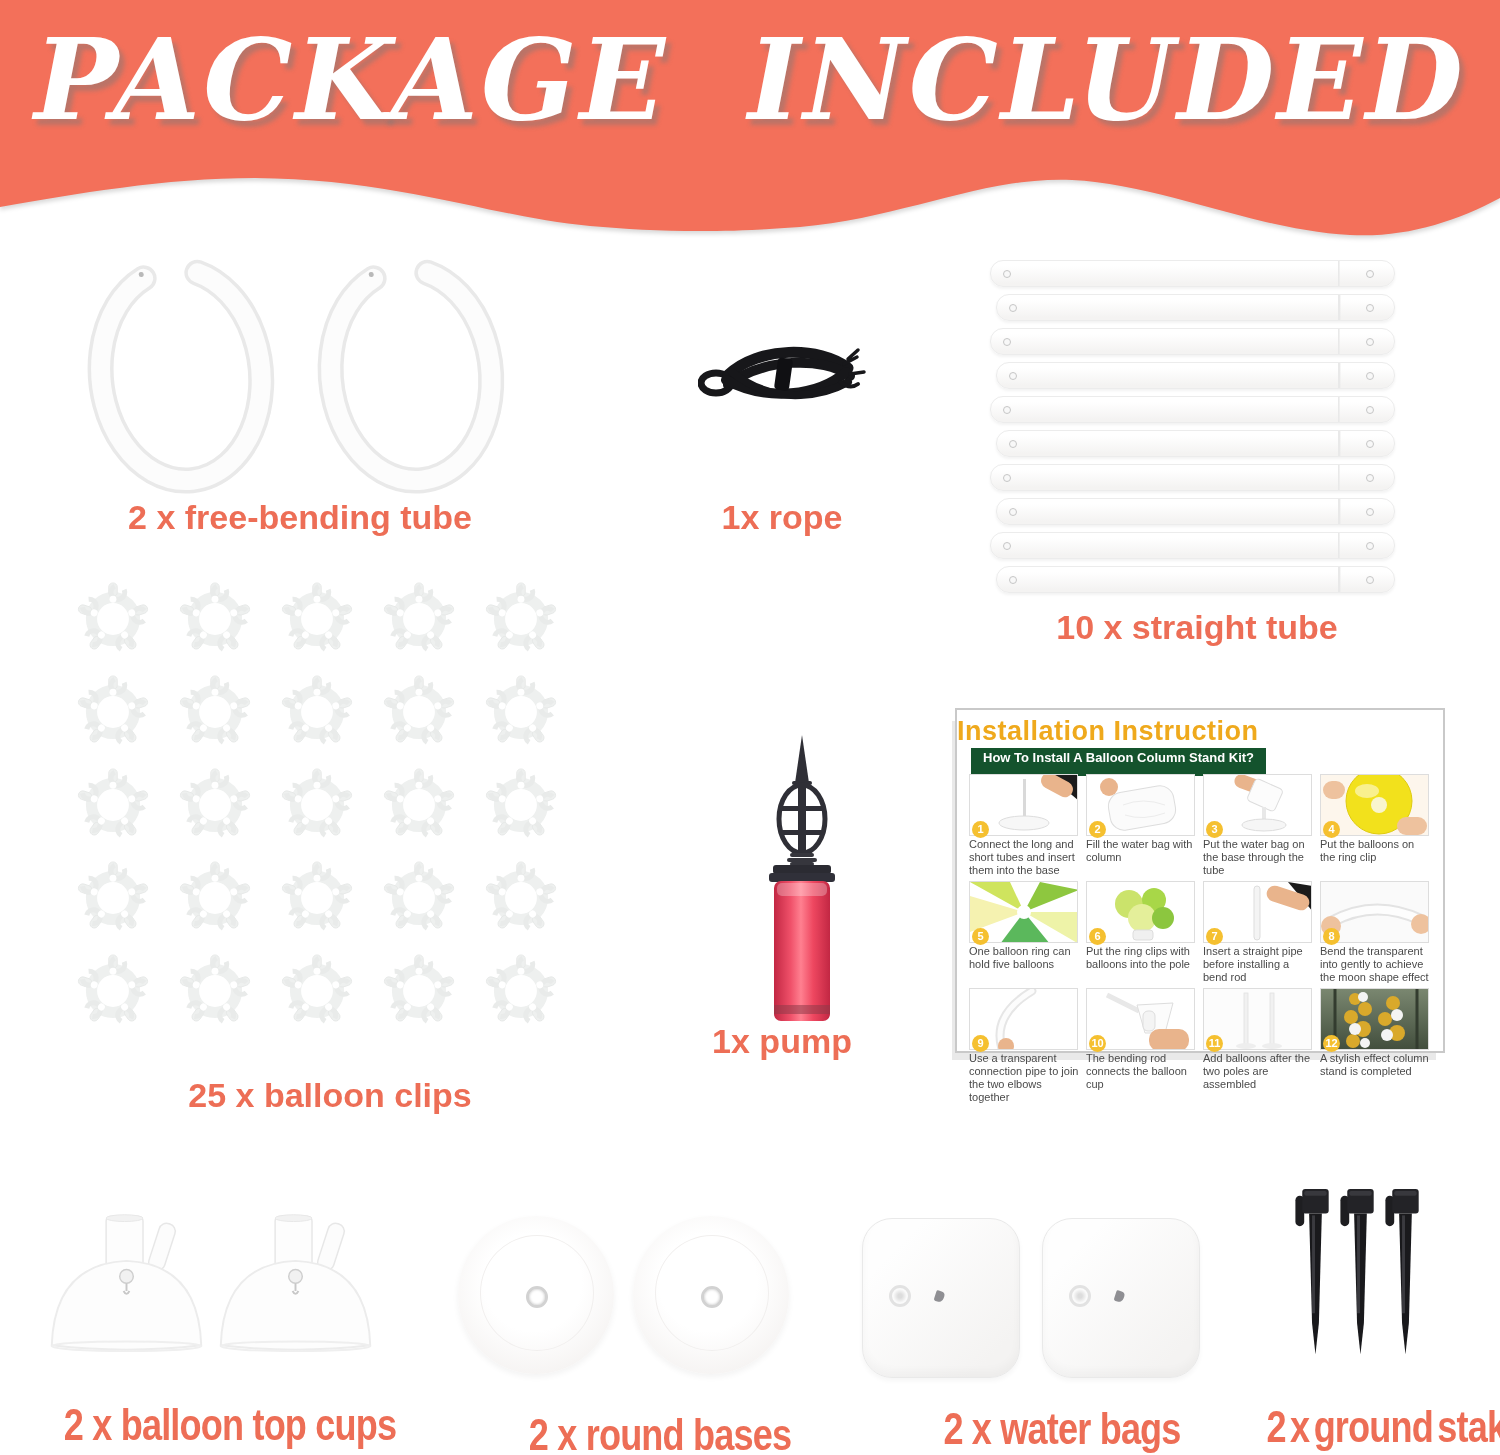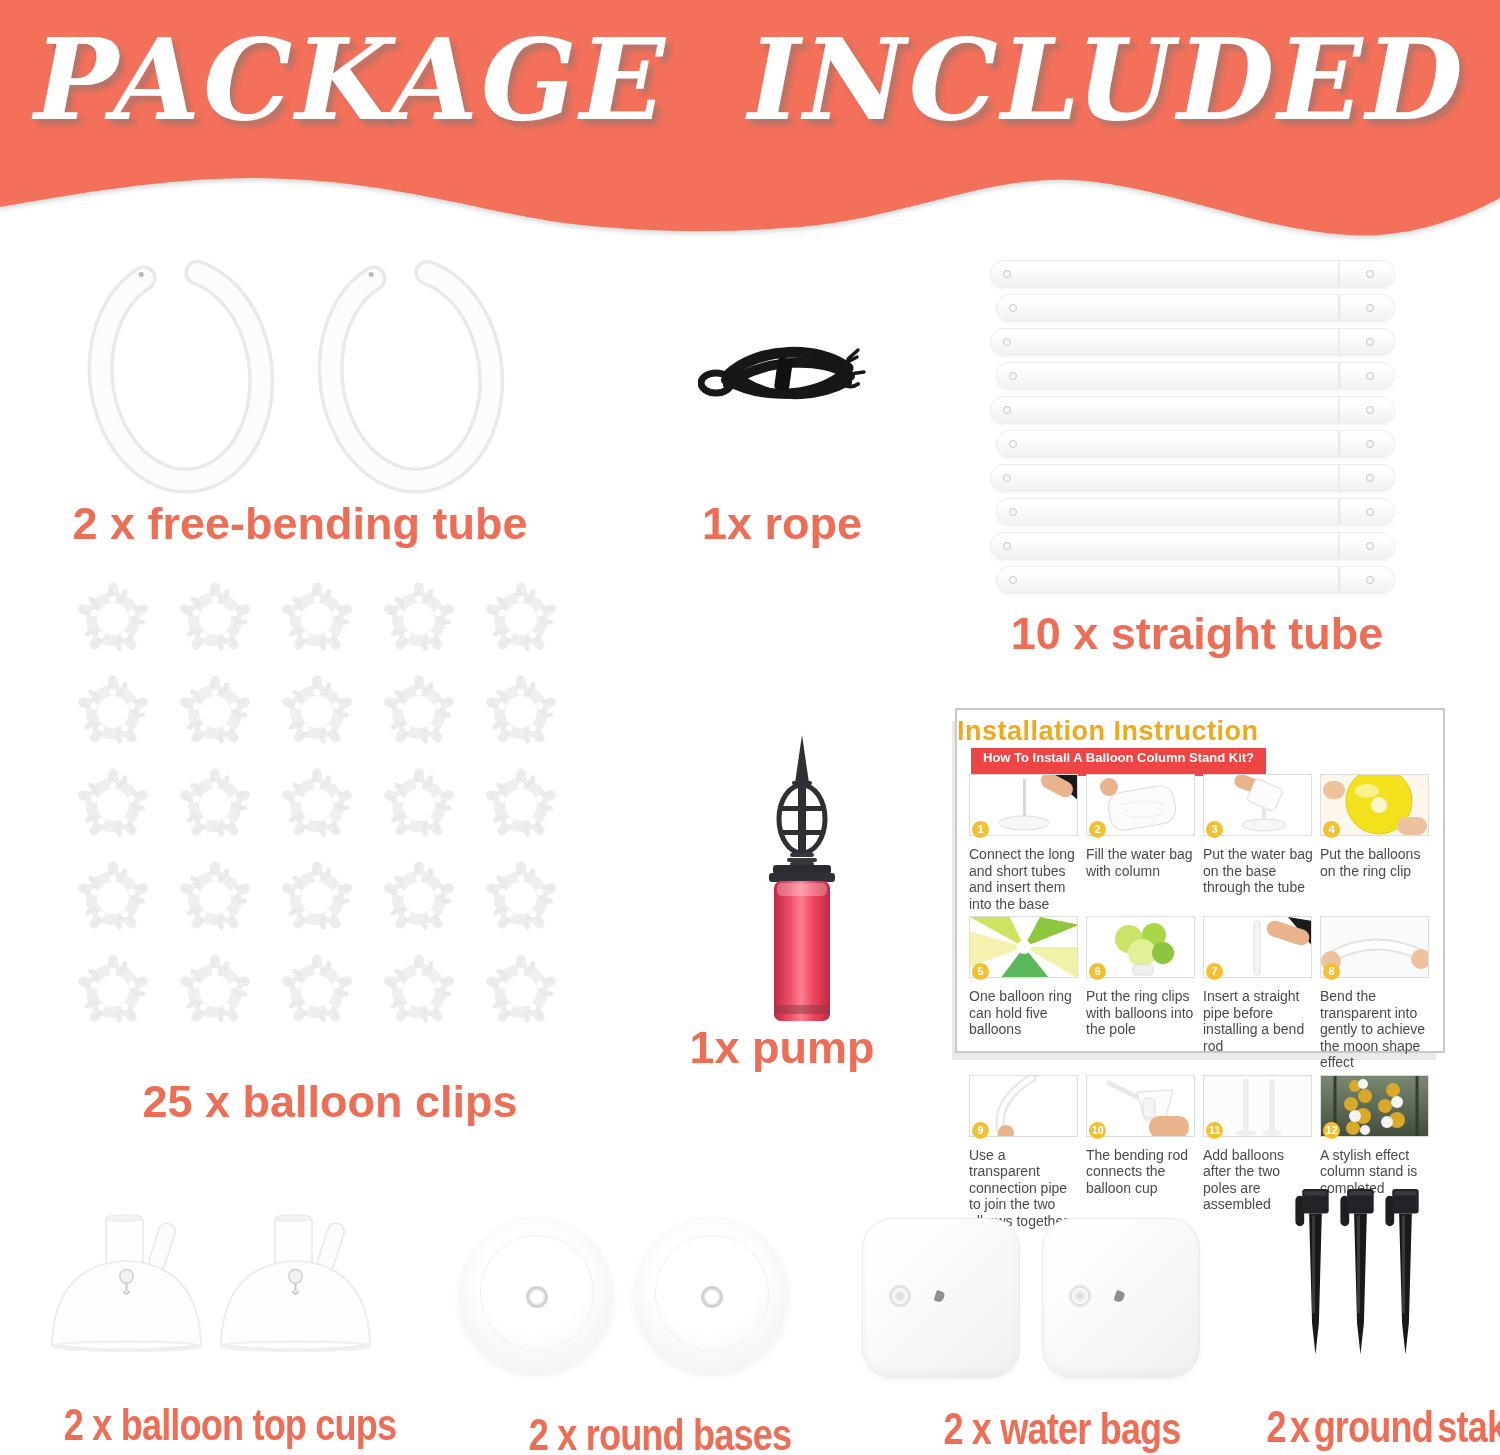--- a/index.html
+++ b/index.html
@@ -12,21 +12,21 @@
   .banner-title {
     position:absolute; top:14px; left:50%; transform:translateX(-50%);
     font-family:"DejaVu Serif", serif; font-style:italic; font-weight:bold;
     font-size:112px; letter-spacing:3px; word-spacing:38px; color:#ffffff;
     white-space:nowrap; text-shadow:5px 6px 4px rgba(120,120,120,.45);
     z-index:3;
   }
   
   .lbl {
     position:absolute; transform:translateX(-50%);
-    color:#ED6E56; font-weight:bold; font-size:45px; white-space:nowrap;
+    color:#ED6E56; font-weight:bold; font-size:34px; white-space:nowrap;
   }
   .lbl.cond { font-size:44px; letter-spacing:-1px;
     transform:translateX(-50%) scaleX(.82); }
   
   .tubes { position:absolute; left:990px; top:260px; width:405px; }
   .tube {
     position:relative; height:25px; margin-bottom:7px; border-radius:13px;
     border:1px solid #ececec;
     background:
       linear-gradient(to right, rgba(0,0,0,0) 0 86%, #e9e9e9 86% 86.4%, rgba(0,0,0,0) 86.6%),
@@ -50,38 +50,38 @@
   .manual-card {
     position:absolute; left:955px; top:708px; width:490px; height:345px;
     background:#ffffff; border:2px solid #c9c9c9;
     box-shadow:-6px 10px 0 -3px #e9e9e9; box-sizing:border-box;
   }
   .manual-title {
     position:absolute; top:6px; left:0; width:100%; text-align:left;
     font-size:27px; font-weight:bold; letter-spacing:.5px; color:#EFA91C;
   }
   .manual-question {
-    position:absolute; left:14px; top:38px; background:#ef4444; color:#ffffff;
+    position:absolute; left:14px; top:38px; background:#14532d; color:#ffffff;
     font-size:13px; font-weight:bold; padding:2px 12px 11px; border-radius:0;
     white-space:nowrap;
   }
   .steps-grid {
     position:absolute; left:12px; top:64px;
     display:grid; grid-template-columns:repeat(4,111px); gap:4px 6px;
   }
   .step-cell { position:relative; width:111px; }
   .thumb { width:109px; height:62px; border:1px solid #dddddd; background:#fff;
     box-sizing:border-box; overflow:hidden; }
   .thumb svg { display:block; }
   .badge {
     position:absolute; left:3px; top:47px; width:17px; height:17px;
     border-radius:50%; background:#F5C030; color:#fff; font-size:11px;
     font-weight:bold; text-align:center; line-height:17px;
   }
-  .cap { margin-top:10px; font-size:14px; line-height:1.18; color:#4a4a4a; }
+  .cap { margin-top:2px; font-size:11px; line-height:1.18; color:#4a4a4a; }
   
   .base-disc {
     position:absolute; width:156px; height:158px; border-radius:50%;
     background:radial-gradient(circle at 48% 42%, #ffffff 40%, #f6f4f3 75%, #efecea 100%);
     box-shadow:0 3px 6px rgba(0,0,0,.05);
   }
   .base-disc::before {
     content:""; position:absolute; left:14%; top:12%; width:72%; height:72%;
     border-radius:50%; border:1px solid #f1efee;
   }

